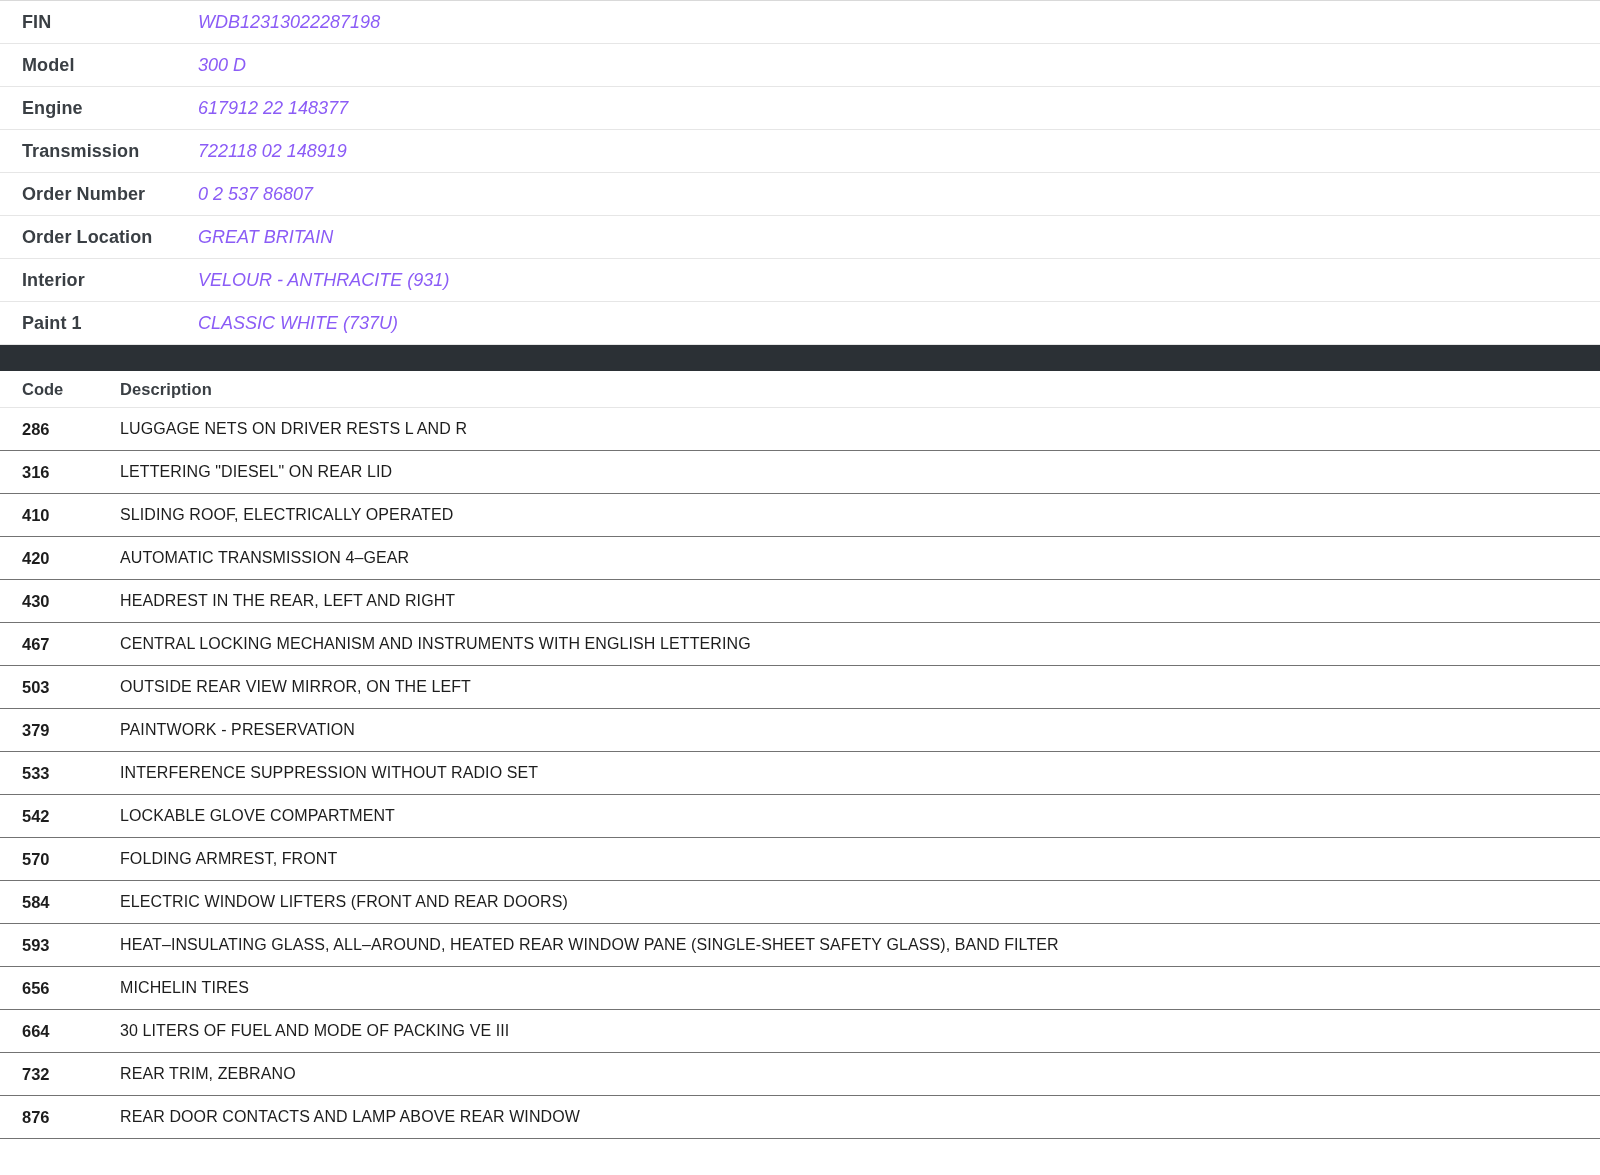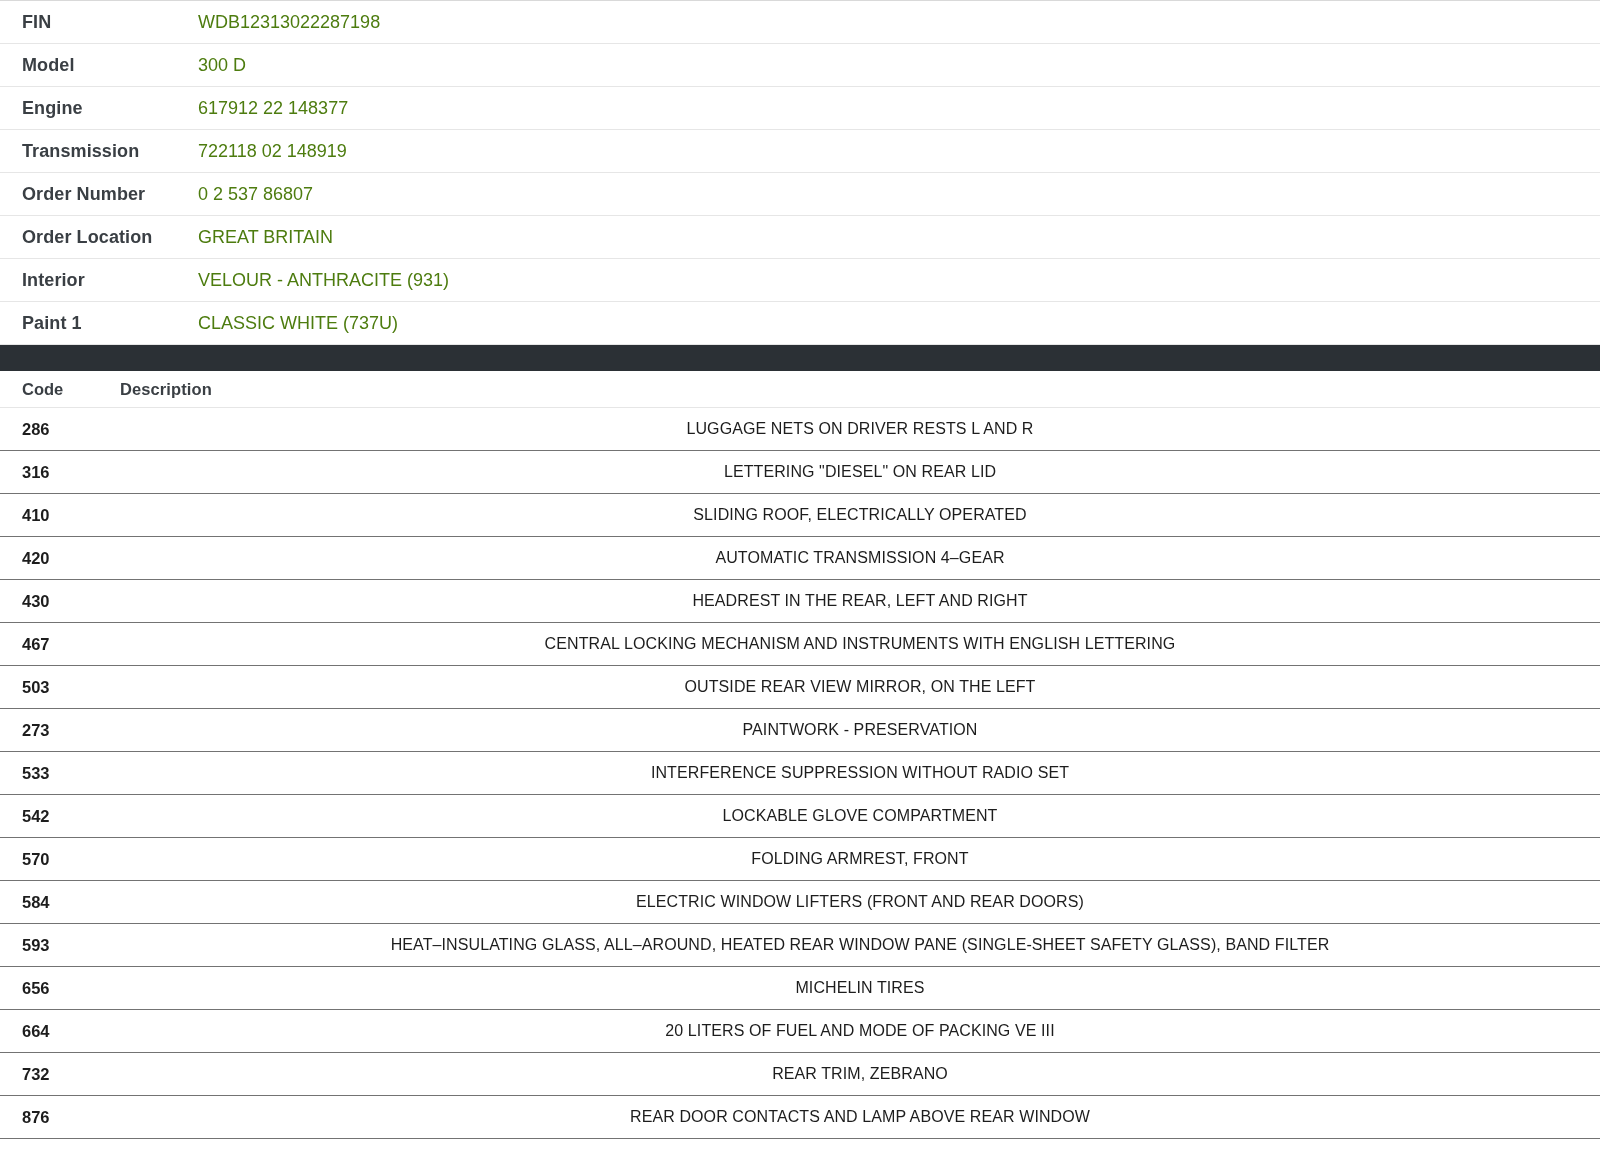--- a/index.html
+++ b/index.html
@@ -39,22 +39,23 @@
   }
   .spec-label {
     width: 160px;
     padding-left: 22px !important;
     font-weight: 700;
     color: #3a3f44;
     letter-spacing: .1px;
   }
   .spec-value {
     padding-left: 16px !important;
-    color: #4d7c0f;
+    color: #8b5cf6;
     font-weight: 400;
+    font-style: italic;
   }
 
   
   .band {
     height: 26px;
     background: #2b3035;
     width: 100%;
   }
 
   
@@ -86,21 +87,21 @@
     padding-left: 22px !important;
     font-weight: 700;
     color: #3a3f44;
     font-size: 16px;
   }
   th.col-code { font-weight: 700; }
   .col-desc {
     padding-left: 20px !important;
     letter-spacing: .1px;
   }
-  td.col-desc { font-size: 16px; text-align: center; }
+  td.col-desc { font-size: 16px; }
 </style>
 </head>
 <body>
 
 <div class="page">
 
   <table class="spec-table">
     <tbody>
       <tr>
         <td class="spec-label">FIN</td>
@@ -169,21 +170,21 @@
       </tr>
       <tr>
         <td class="col-code">467</td>
         <td class="col-desc">CENTRAL LOCKING MECHANISM AND INSTRUMENTS WITH ENGLISH LETTERING</td>
       </tr>
       <tr>
         <td class="col-code">503</td>
         <td class="col-desc">OUTSIDE REAR VIEW MIRROR, ON THE LEFT</td>
       </tr>
       <tr>
-        <td class="col-code">273</td>
+        <td class="col-code">379</td>
         <td class="col-desc">PAINTWORK - PRESERVATION</td>
       </tr>
       <tr>
         <td class="col-code">533</td>
         <td class="col-desc">INTERFERENCE SUPPRESSION WITHOUT RADIO SET</td>
       </tr>
       <tr>
         <td class="col-code">542</td>
         <td class="col-desc">LOCKABLE GLOVE COMPARTMENT</td>
       </tr>
@@ -198,21 +199,21 @@
       <tr>
         <td class="col-code">593</td>
         <td class="col-desc">HEAT–INSULATING GLASS, ALL–AROUND, HEATED REAR WINDOW PANE (SINGLE-SHEET SAFETY GLASS), BAND FILTER</td>
       </tr>
       <tr>
         <td class="col-code">656</td>
         <td class="col-desc">MICHELIN TIRES</td>
       </tr>
       <tr>
         <td class="col-code">664</td>
-        <td class="col-desc">20 LITERS OF FUEL AND MODE OF PACKING VE III</td>
+        <td class="col-desc">30 LITERS OF FUEL AND MODE OF PACKING VE III</td>
       </tr>
       <tr>
         <td class="col-code">732</td>
         <td class="col-desc">REAR TRIM, ZEBRANO</td>
       </tr>
       <tr>
         <td class="col-code">876</td>
         <td class="col-desc">REAR DOOR CONTACTS AND LAMP ABOVE REAR WINDOW</td>
       </tr>
     </tbody>

